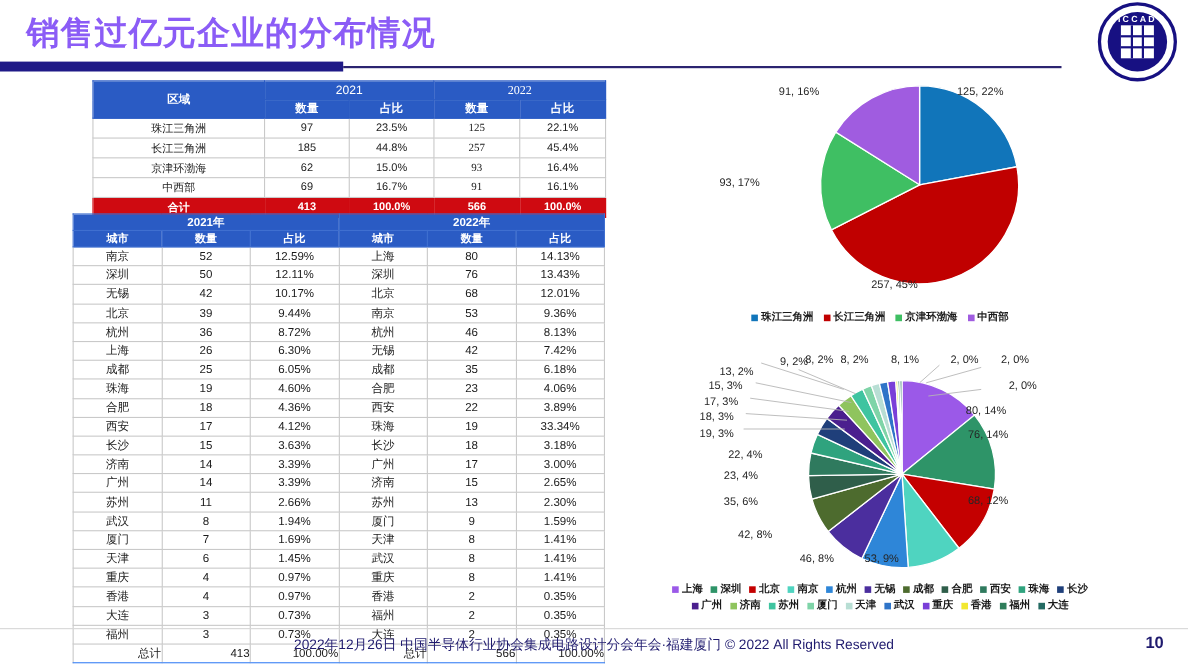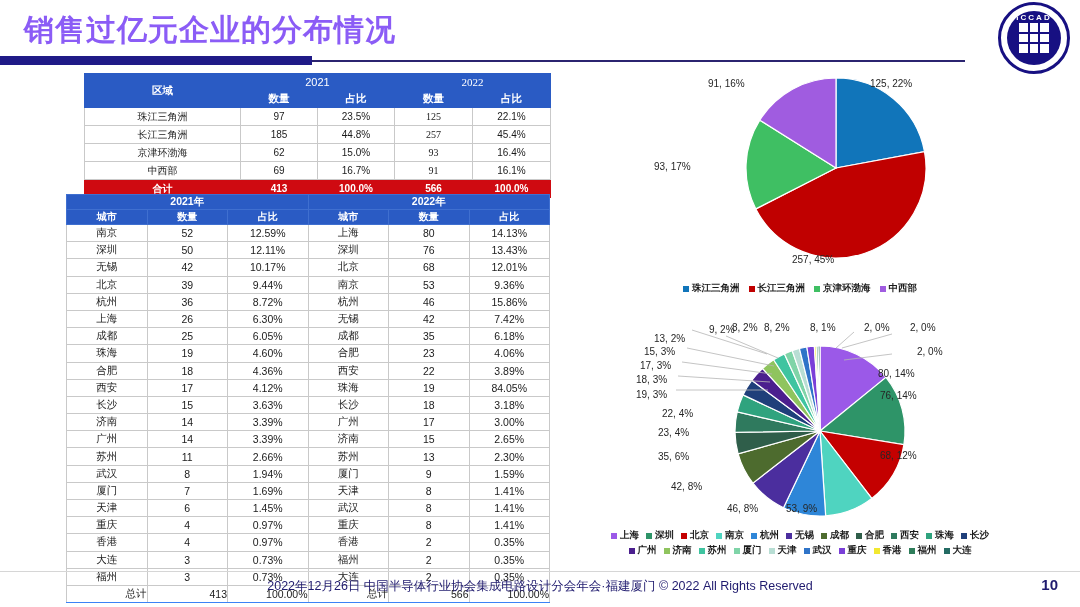--- a/index.html
+++ b/index.html
@@ -240,21 +240,21 @@
           <td class="sep">南京</td>
           <td>53</td>
           <td>9.36%</td>
         </tr>
         <tr>
           <td>杭州</td>
           <td>36</td>
           <td>8.72%</td>
           <td class="sep">杭州</td>
           <td>46</td>
-          <td>15.86%</td>
+          <td>8.13%</td>
         </tr>
         <tr>
           <td>上海</td>
           <td>26</td>
           <td>6.30%</td>
           <td class="sep">无锡</td>
           <td>42</td>
           <td>7.42%</td>
         </tr>
         <tr>
@@ -280,21 +280,21 @@
           <td class="sep">西安</td>
           <td>22</td>
           <td>3.89%</td>
         </tr>
         <tr>
           <td>西安</td>
           <td>17</td>
           <td>4.12%</td>
           <td class="sep">珠海</td>
           <td>19</td>
-          <td>84.05%</td>
+          <td>33.34%</td>
         </tr>
         <tr>
           <td>长沙</td>
           <td>15</td>
           <td>3.63%</td>
           <td class="sep">长沙</td>
           <td>18</td>
           <td>3.18%</td>
         </tr>
         <tr>

